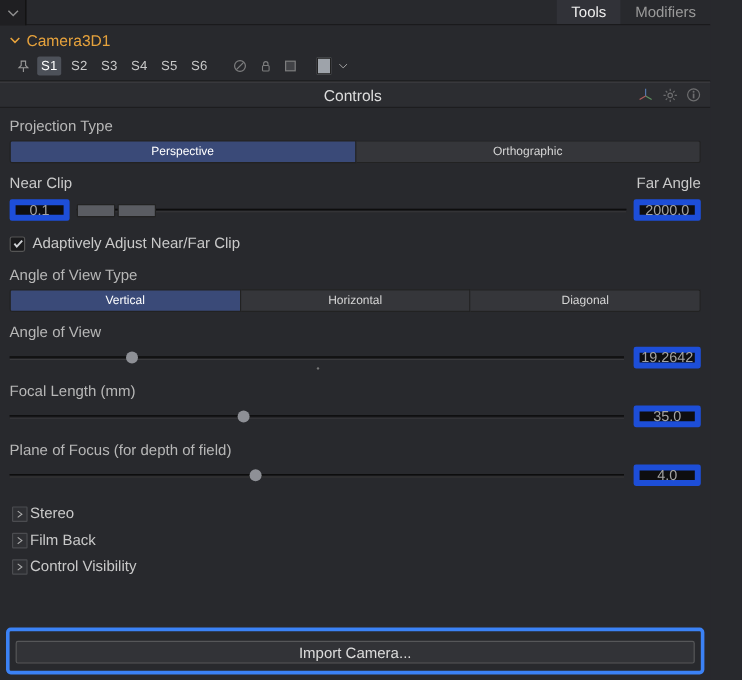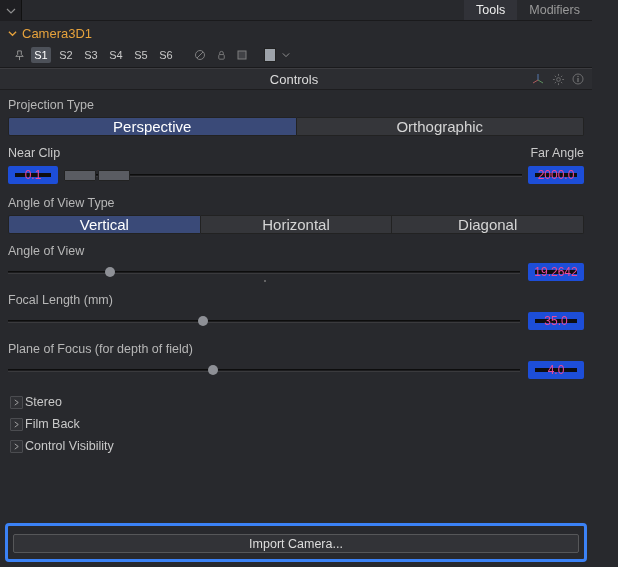--- a/index.html
+++ b/index.html
@@ -31,30 +31,30 @@
   
   .ctrlhdr { display:flex; align-items:center; height:22px; background:#2c2d31; border-bottom:1px solid #1d1d1f; border-top:1px solid #3c3c40; padding-right:4px; }
   .ctrlhdr .lbl { flex:1; text-align:center; color:#ddd; font-size:13px; padding-left:60px; }
   .ctrlhdr .ic { width:20px; height:20px; display:flex; align-items:center; justify-content:center; opacity:.6; }
 
   .panel { padding:8px 8px 6px 8px; }
   .rowlabel { color:#b7b7b7; font-size:12.5px; margin-bottom:5px; display:block; }
 
   
   .seg { display:flex; gap:0; margin-bottom:10px; }
-  .seg .opt { flex:1; height:19px; background:#35363a; border:1px solid #222; display:flex; align-items:center; justify-content:center; color:#d5d5d5; font-size:15px; }
+  .seg .opt { flex:1; height:19px; background:#35363a; border:1px solid #222; display:flex; align-items:center; justify-content:center; color:#d5d5d5; font-size:10px; }
   .seg .opt + .opt { border-left:none; }
   .seg .opt.sel { background:#3a4a78; color:#fff; }
   .seg .opt:first-child { border-radius:2px 0 0 2px; }
   .seg .opt:last-child { border-radius:0 2px 2px 0; }
 
   
   .cliprow { display:flex; align-items:center; justify-content:space-between; margin-bottom:6px; }
   .clipslider { display:flex; align-items:center; gap:6px; margin-bottom:12px; }
-  .numfield { height:18px; background:#0e0e10; color:#ec4899; border:7px solid #1d4ed8; text-align:center; font-size:12px; display:flex; align-items:center; justify-content:center; border-radius:2px; }
+  .numfield { height:18px; background:#0e0e10; color:#a3a3a3; border:5px solid #1d4ed8; text-align:center; font-size:12px; display:flex; align-items:center; justify-content:center; border-radius:2px; }
   .numfield.sm { width:50px; }
   .numfield.md { width:56px; }
 
   .dualslider { flex:1; height:12px; position:relative; }
   .dualslider .track { position:absolute; top:5px; left:0; right:0; height:3px; background:#1c1c1e; border-top:1px solid #0d0d0d; border-bottom:1px solid #3a3a3d; }
   .dualslider .hndl { position:absolute; top:1px; width:32px; height:11px; background:#5a5c62; border:1px solid #222; border-radius:1px; }
   .dualslider .h1 { left:0; }
   .dualslider .h2 { left:34px; }
 
   
@@ -182,20 +182,28 @@
   <div class="clipslider">
     <div class="numfield sm">0.1</div>
     <div class="dualslider">
       <div class="track"></div>
       <div class="hndl h1"></div>
       <div class="hndl h2"></div>
     </div>
     <div class="numfield md">2000.0</div>
   </div>
 
+  <div class="checkrow">
+    <div class="cbox">
+      <svg width="10" height="10" viewBox="0 0 10 10">
+            <path d="M2 5 L4 7.5 L8.5 2.5" stroke="#cfd2d6" stroke-width="1.6" fill="none"></path>
+          </svg>
+    </div>
+    <span>Adaptively Adjust Near/Far Clip</span>
+  </div>
 
   <span class="rowlabel">Angle of View Type</span>
   <div class="seg">
     <div class="opt sel">Vertical</div>
     <div class="opt">Horizontal</div>
     <div class="opt">Diagonal</div>
   </div>
 
   <div class="sliderblock">
     <span class="rowlabel">Angle of View</span>

